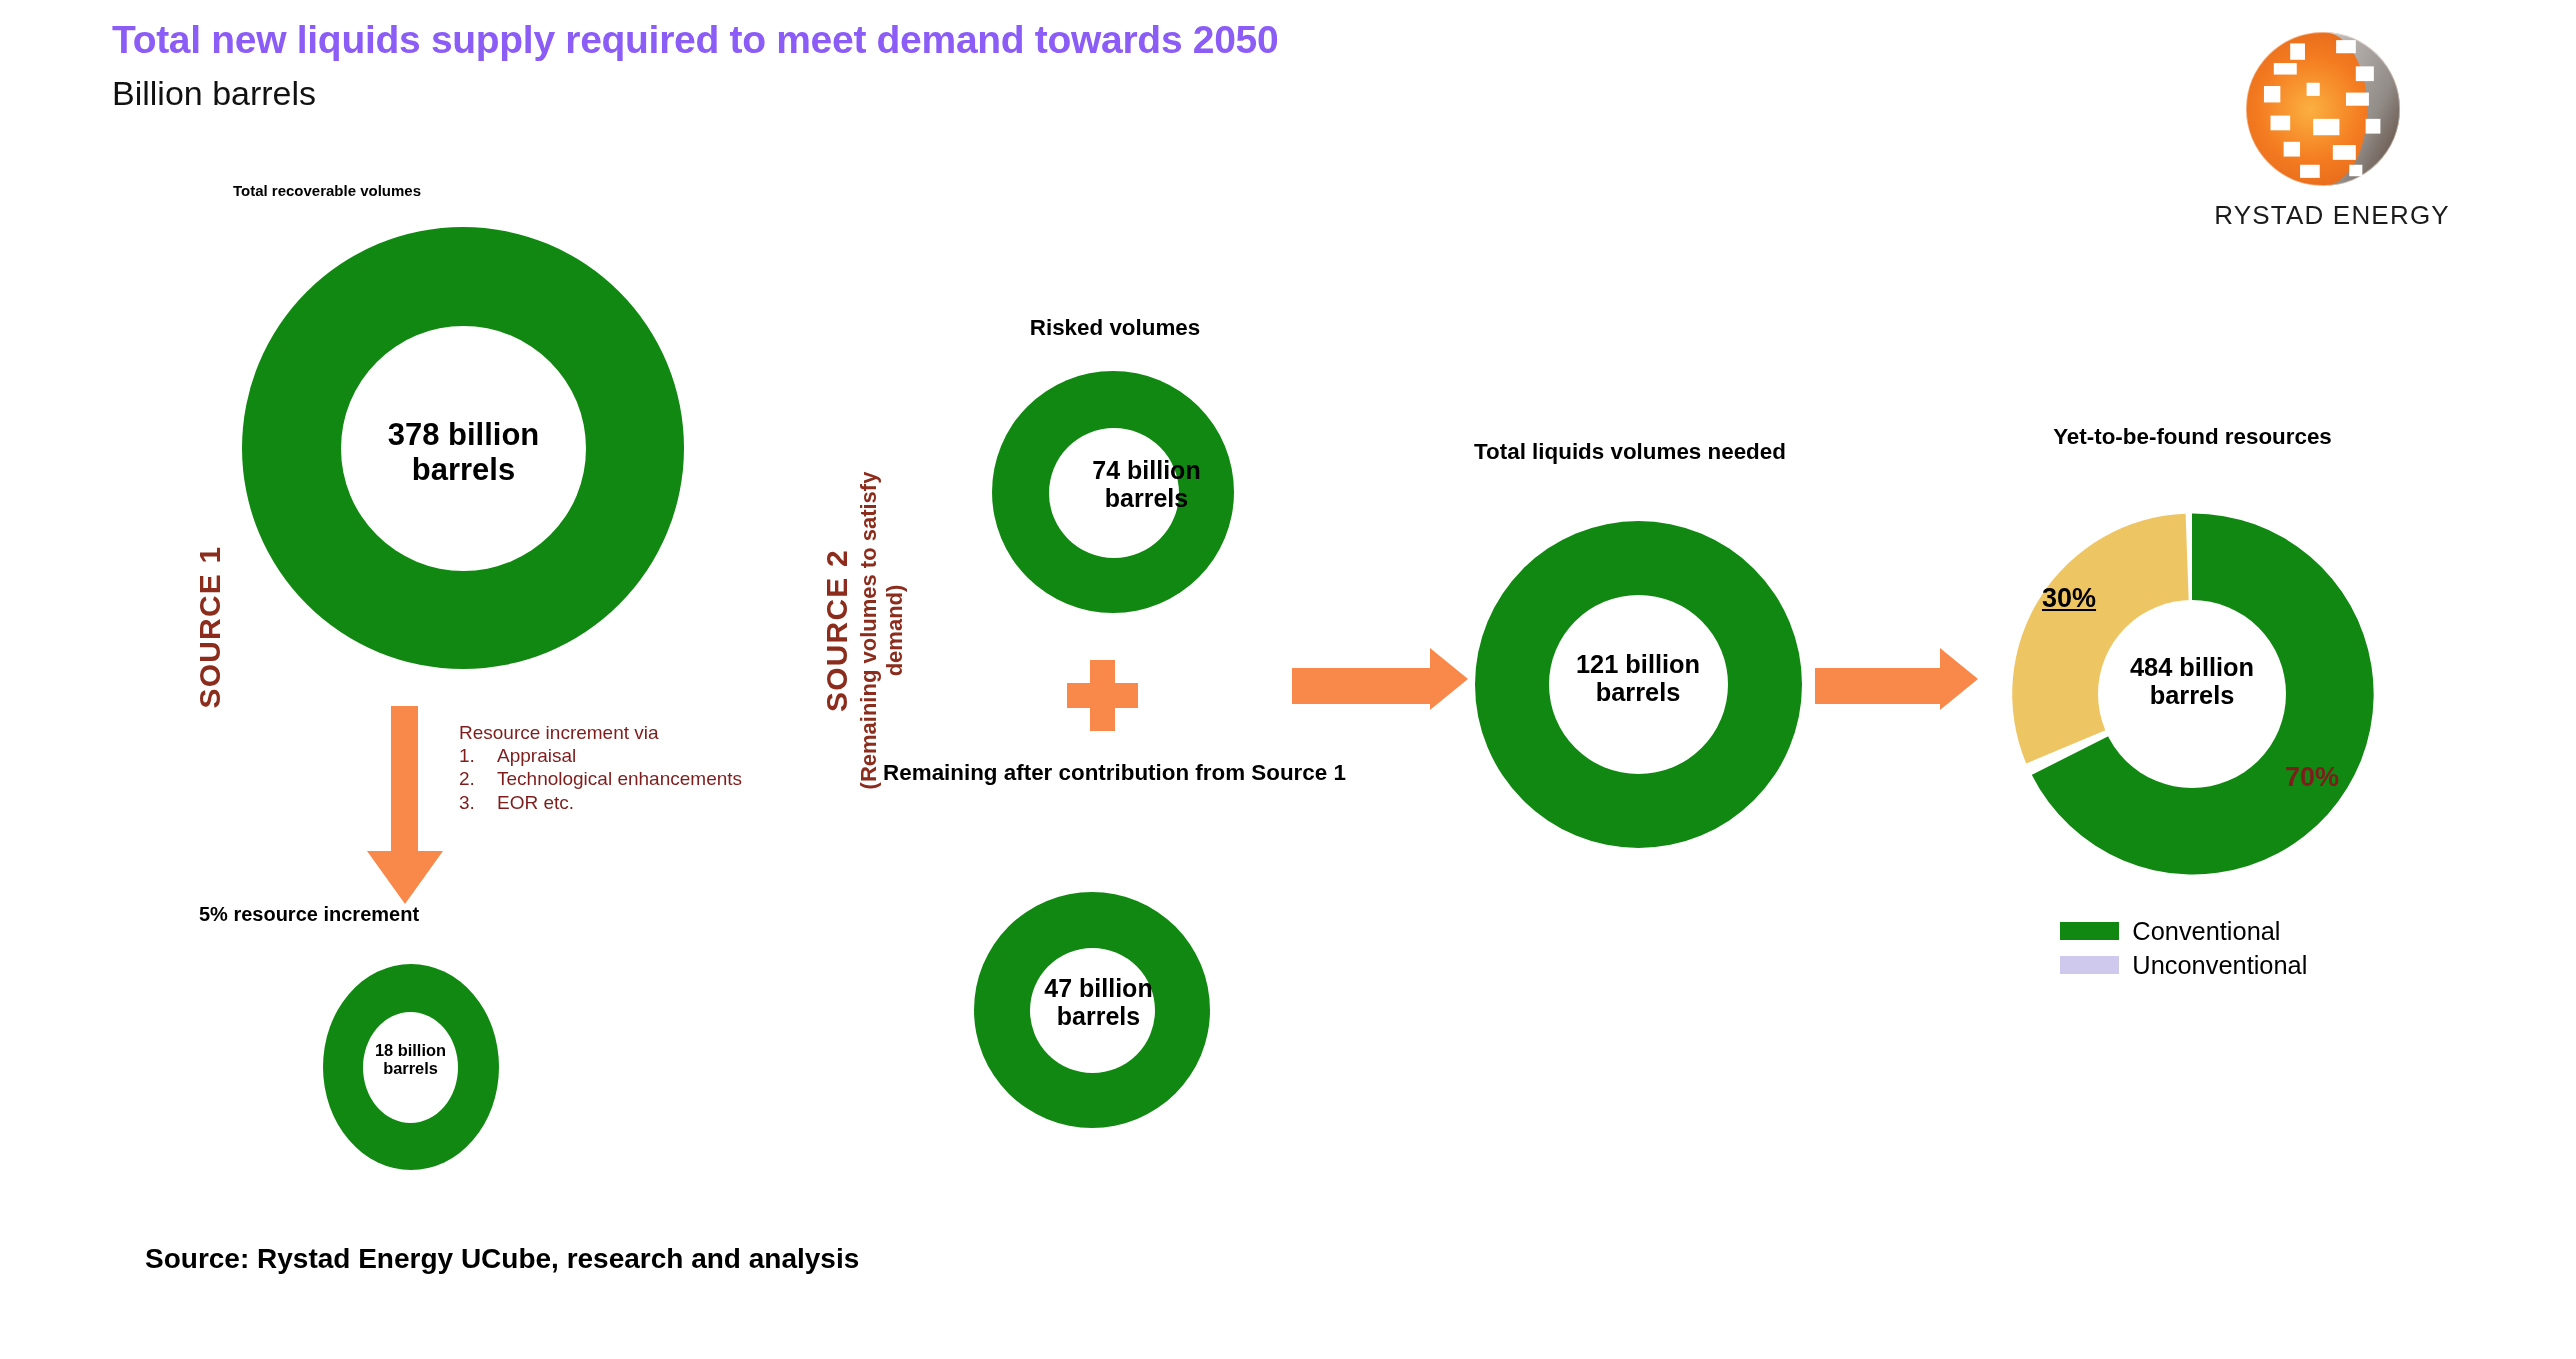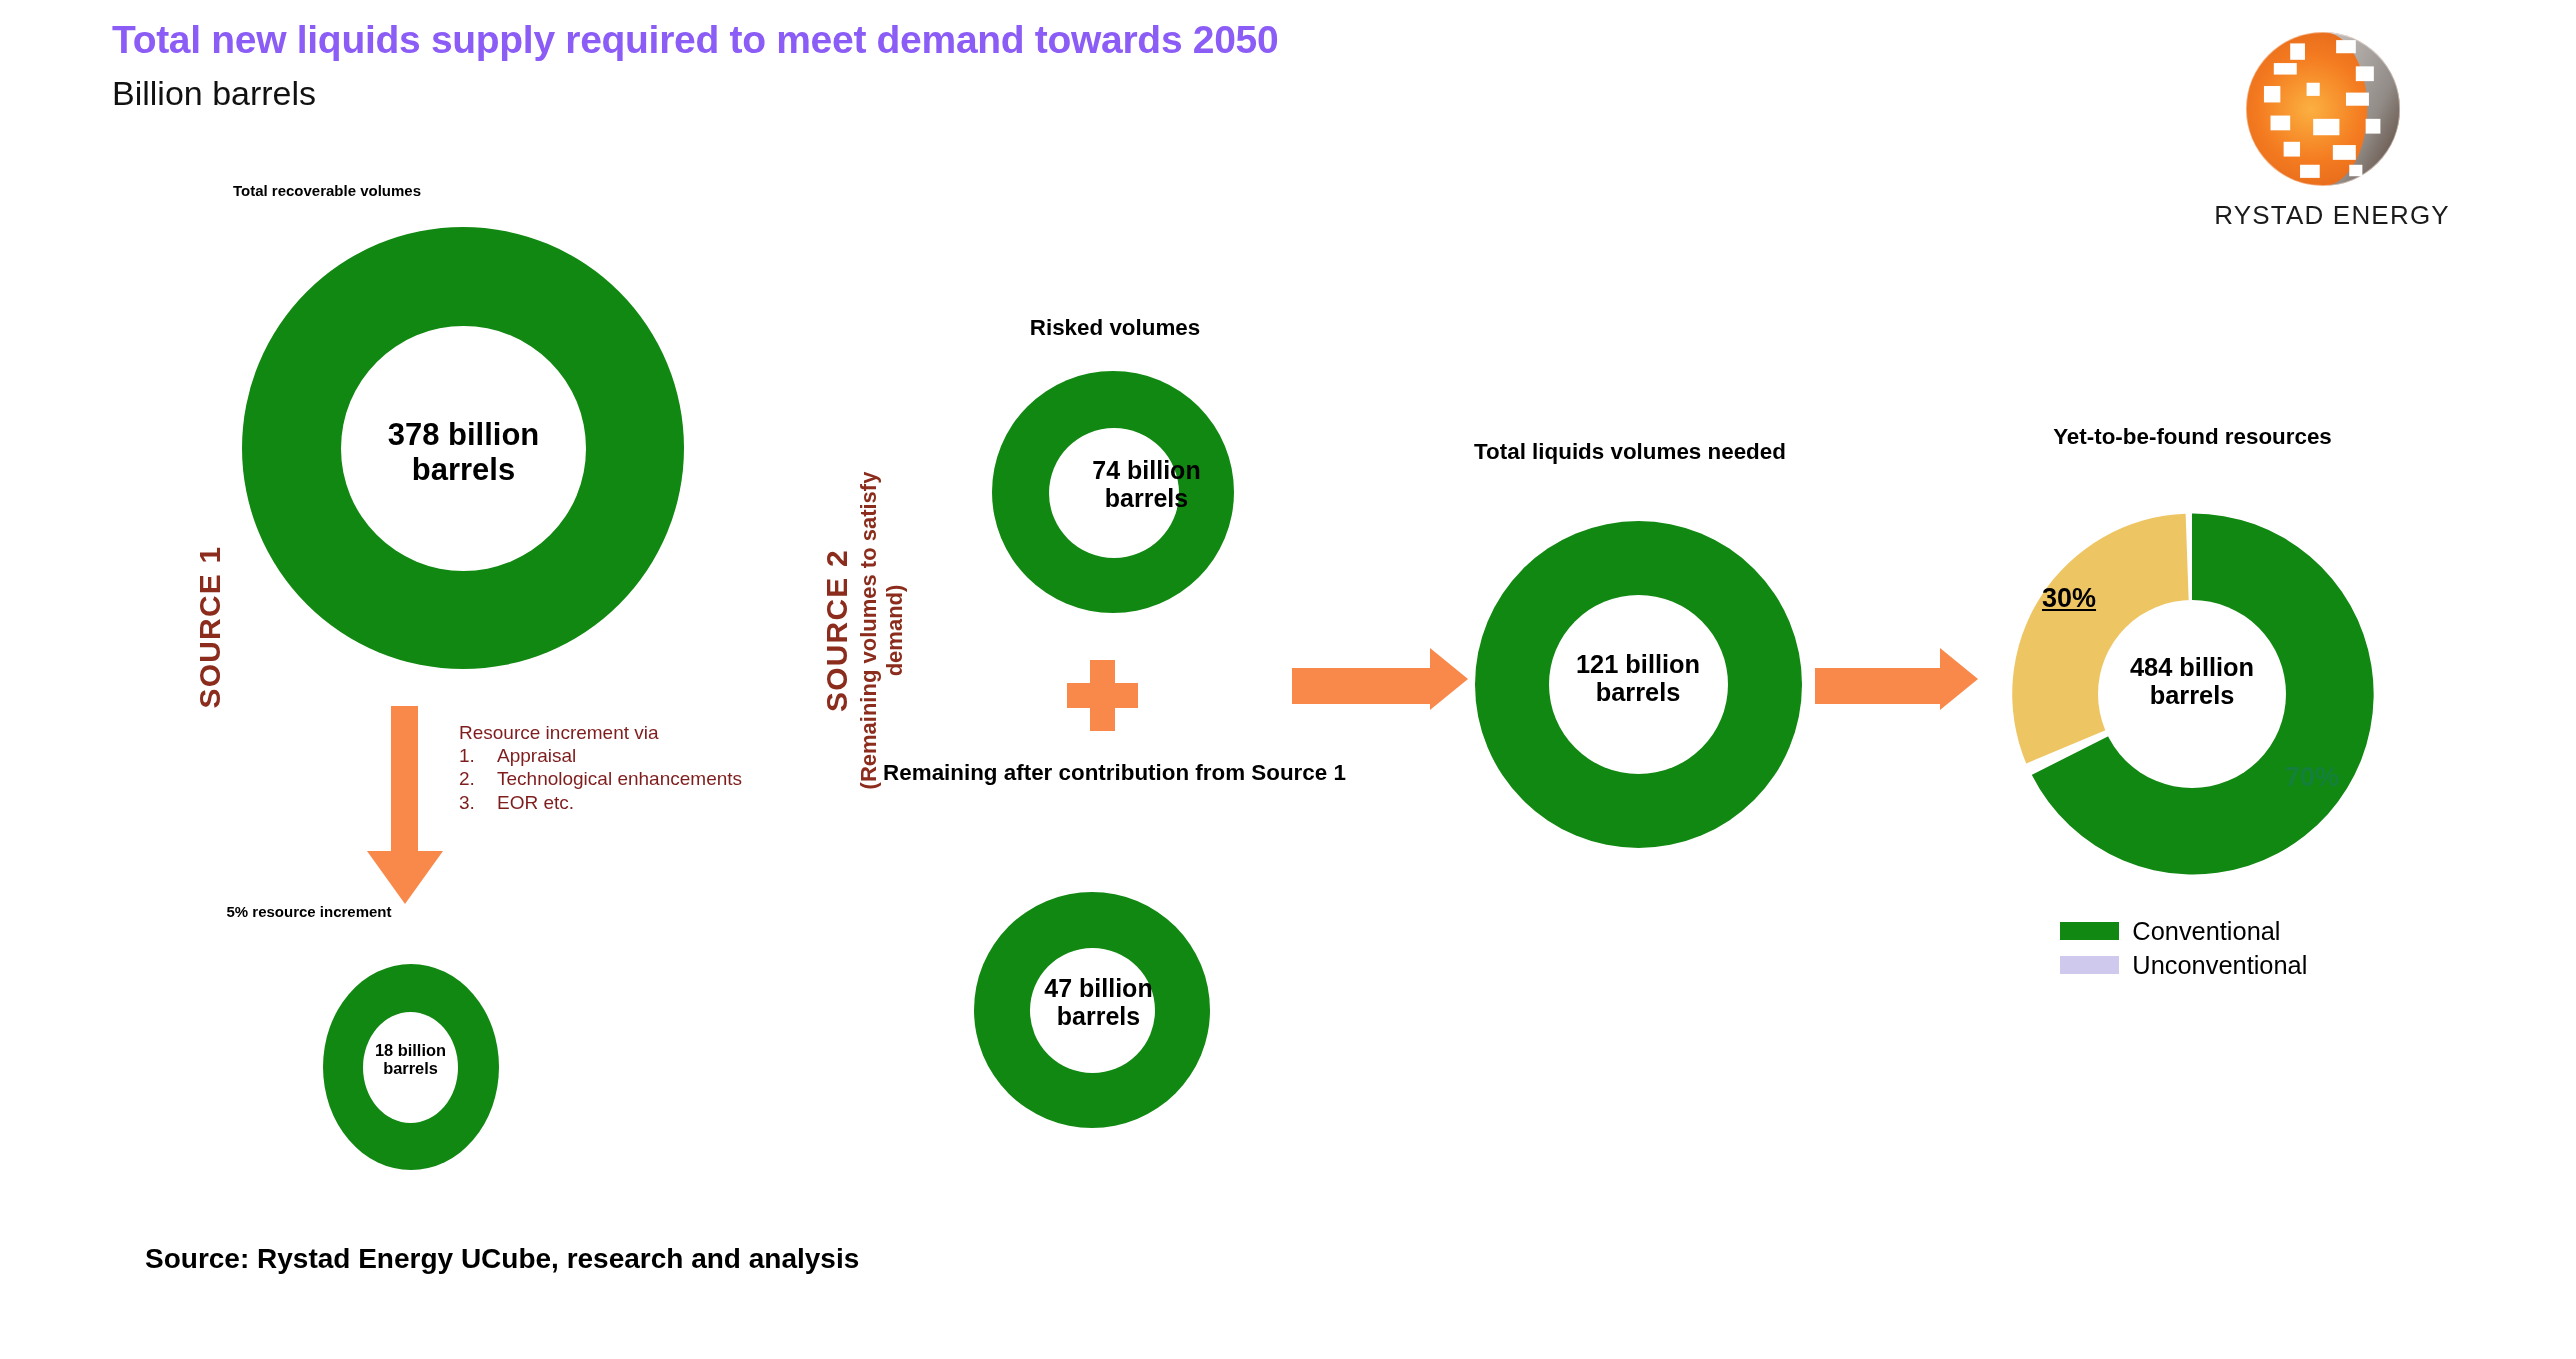--- a/index.html
+++ b/index.html
@@ -41,21 +41,21 @@
     text-align:center; font-weight:bold; color:#000000;
     line-height:1.12; white-space:nowrap;
   }
   .cap {
     text-align:center; font-weight:bold; color:#000000;
     line-height:1.15;
   }
 
   
   #cap-recoverable { left:103px; top:182px; width:448px; font-size:15px; }
-  #cap-increment   { left:85px; top:903px; width:448px; font-size:15px; }
+  #cap-increment   { left:85px; top:903px; width:448px; font-size:20px; }
   #cap-risked      { left:903px; top:303px; width:424px; font-size:22.4px;margin-top:12px; }
   #cap-remaining   { left:860px; top:760px; width:509px; font-size:22.4px; }
   #cap-needed      { left:1442px; top:439px; width:376px; font-size:22.4px; }
   #cap-ytf         { left:2023px; top:424px; width:339px; font-size:22.4px; }
 
   
   #d1-ring { left:242px; top:227px; width:442px; height:442px; }
   #d1-hole { left:341px; top:326px; width:245px; height:245px; }
   #d1-text { left:326px; top:418px; width:275px; font-size:31px; }
 
@@ -78,21 +78,21 @@
   #d5-ring { left:1475px; top:521px; width:327px; height:327px; }
   #d5-hole { left:1549px; top:595px; width:179px; height:179px; }
   #d5-text { left:1536px; top:650px; width:204px; font-size:25.4px; }
 
   
   #d6-wrap { left:2004px; top:506px; width:376px; height:376px; }
   #d6-pie  { left:0; top:0; width:376px; height:376px; border-radius:50%; }
   #d6-hole { left:94px; top:94px; width:188px; height:188px; }
   #d6-text { left:85px; top:147px; width:206px; font-size:25.4px; }
   #d6-p30 { left:2042px; top:583px; font-size:27px; font-weight:bold; color:#000;text-decoration:underline; }
-  #d6-p70 { left:2285px; top:762px; font-size:27px; font-weight:bold; color:#15803d; }
+  #d6-p70 { left:2285px; top:762px; font-size:27px; font-weight:bold; color:#7f1d1d; }
 
   
   #legend { left:2060px; top:914px; width:315px; }
   .legend-row { display:flex; align-items:center; height:34px;text-align:center; }
   .legend-swatch { width:59px; height:18px; margin-right:13.3px; flex:0 0 auto; }
   .legend-text { font-size:25.4px; color:#000; }
 
   
   #src1 {
     left:99px; top:606px; width:230px; height:42px;

